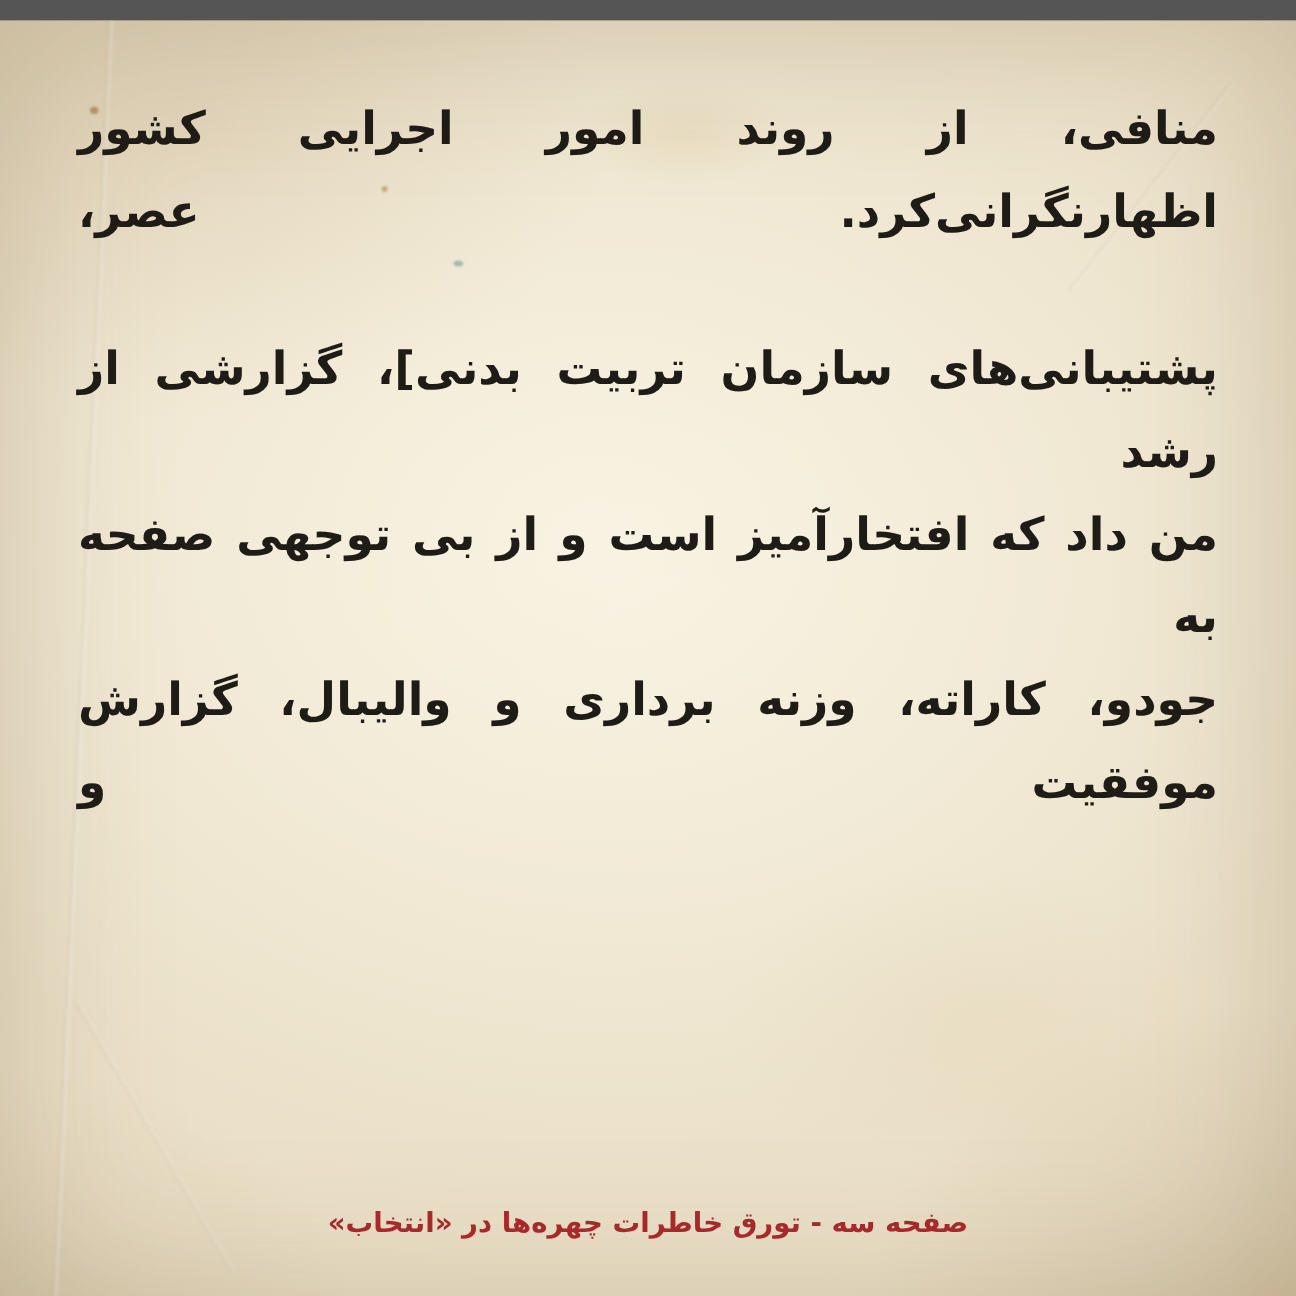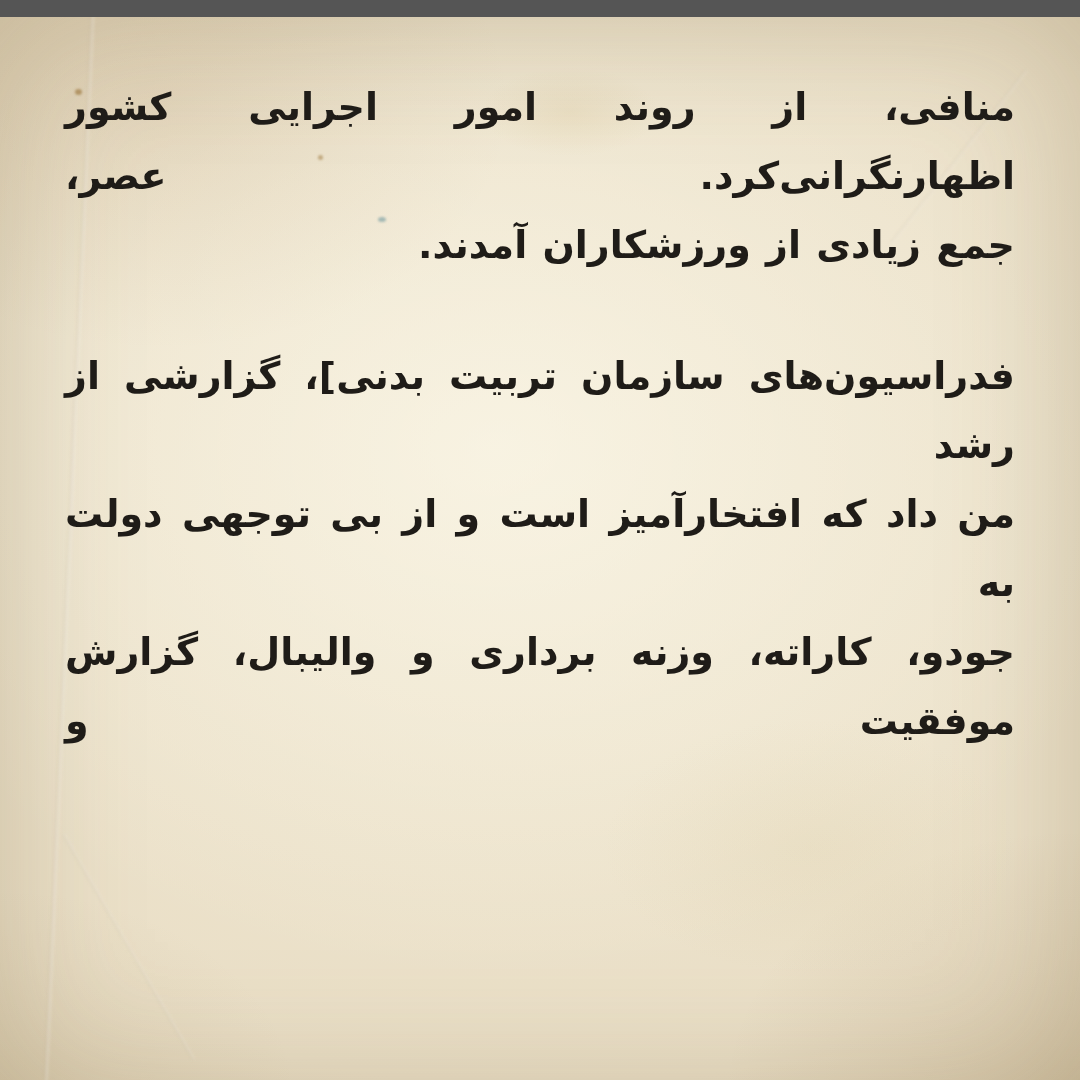--- a/index.html
+++ b/index.html
@@ -129,26 +129,26 @@
   <div class="stain stain-1"></div>
   <div class="stain stain-2"></div>
   <div class="speck speck-1"></div>
   <div class="speck speck-2"></div>
   <div class="speck speck-3"></div>
 
   <main class="content" style="color: rgb(31, 28, 24);">
 
     <p class="para para-1">
       <span class="line justify">منافی، از روند امور اجرایی کشور اظهارنگرانی‌کرد. عصر،</span>
-      <span class="line">جمع زیادی از ورزشکاران آمدند.</span>
     </p>
 
     <p class="para para-2">
-      <span class="line justify">فدراسیون‌های سازمان تربیت بدنی]، گزارشی از رشد</span>
-      <span class="line justify">من داد که افتخارآمیز است و از بی توجهی دولت به</span>
+      <span class="line justify">پشتیبانی‌های سازمان تربیت بدنی]، گزارشی از رشد</span>
+      <span class="line justify">من داد که افتخارآمیز است و از بی توجهی صفحه به</span>
       <span class="line justify">جودو، کاراته، وزنه برداری و والیبال، گزارش موفقیت و</span>
 
     </p>
 
   </main>
 
+  <footer class="footer" style="color: rgb(169, 40, 44);">صفحه سه - تورق خاطرات چهره‌ها در «انتخاب»</footer>
 
 </div>
 
 </body></html>

